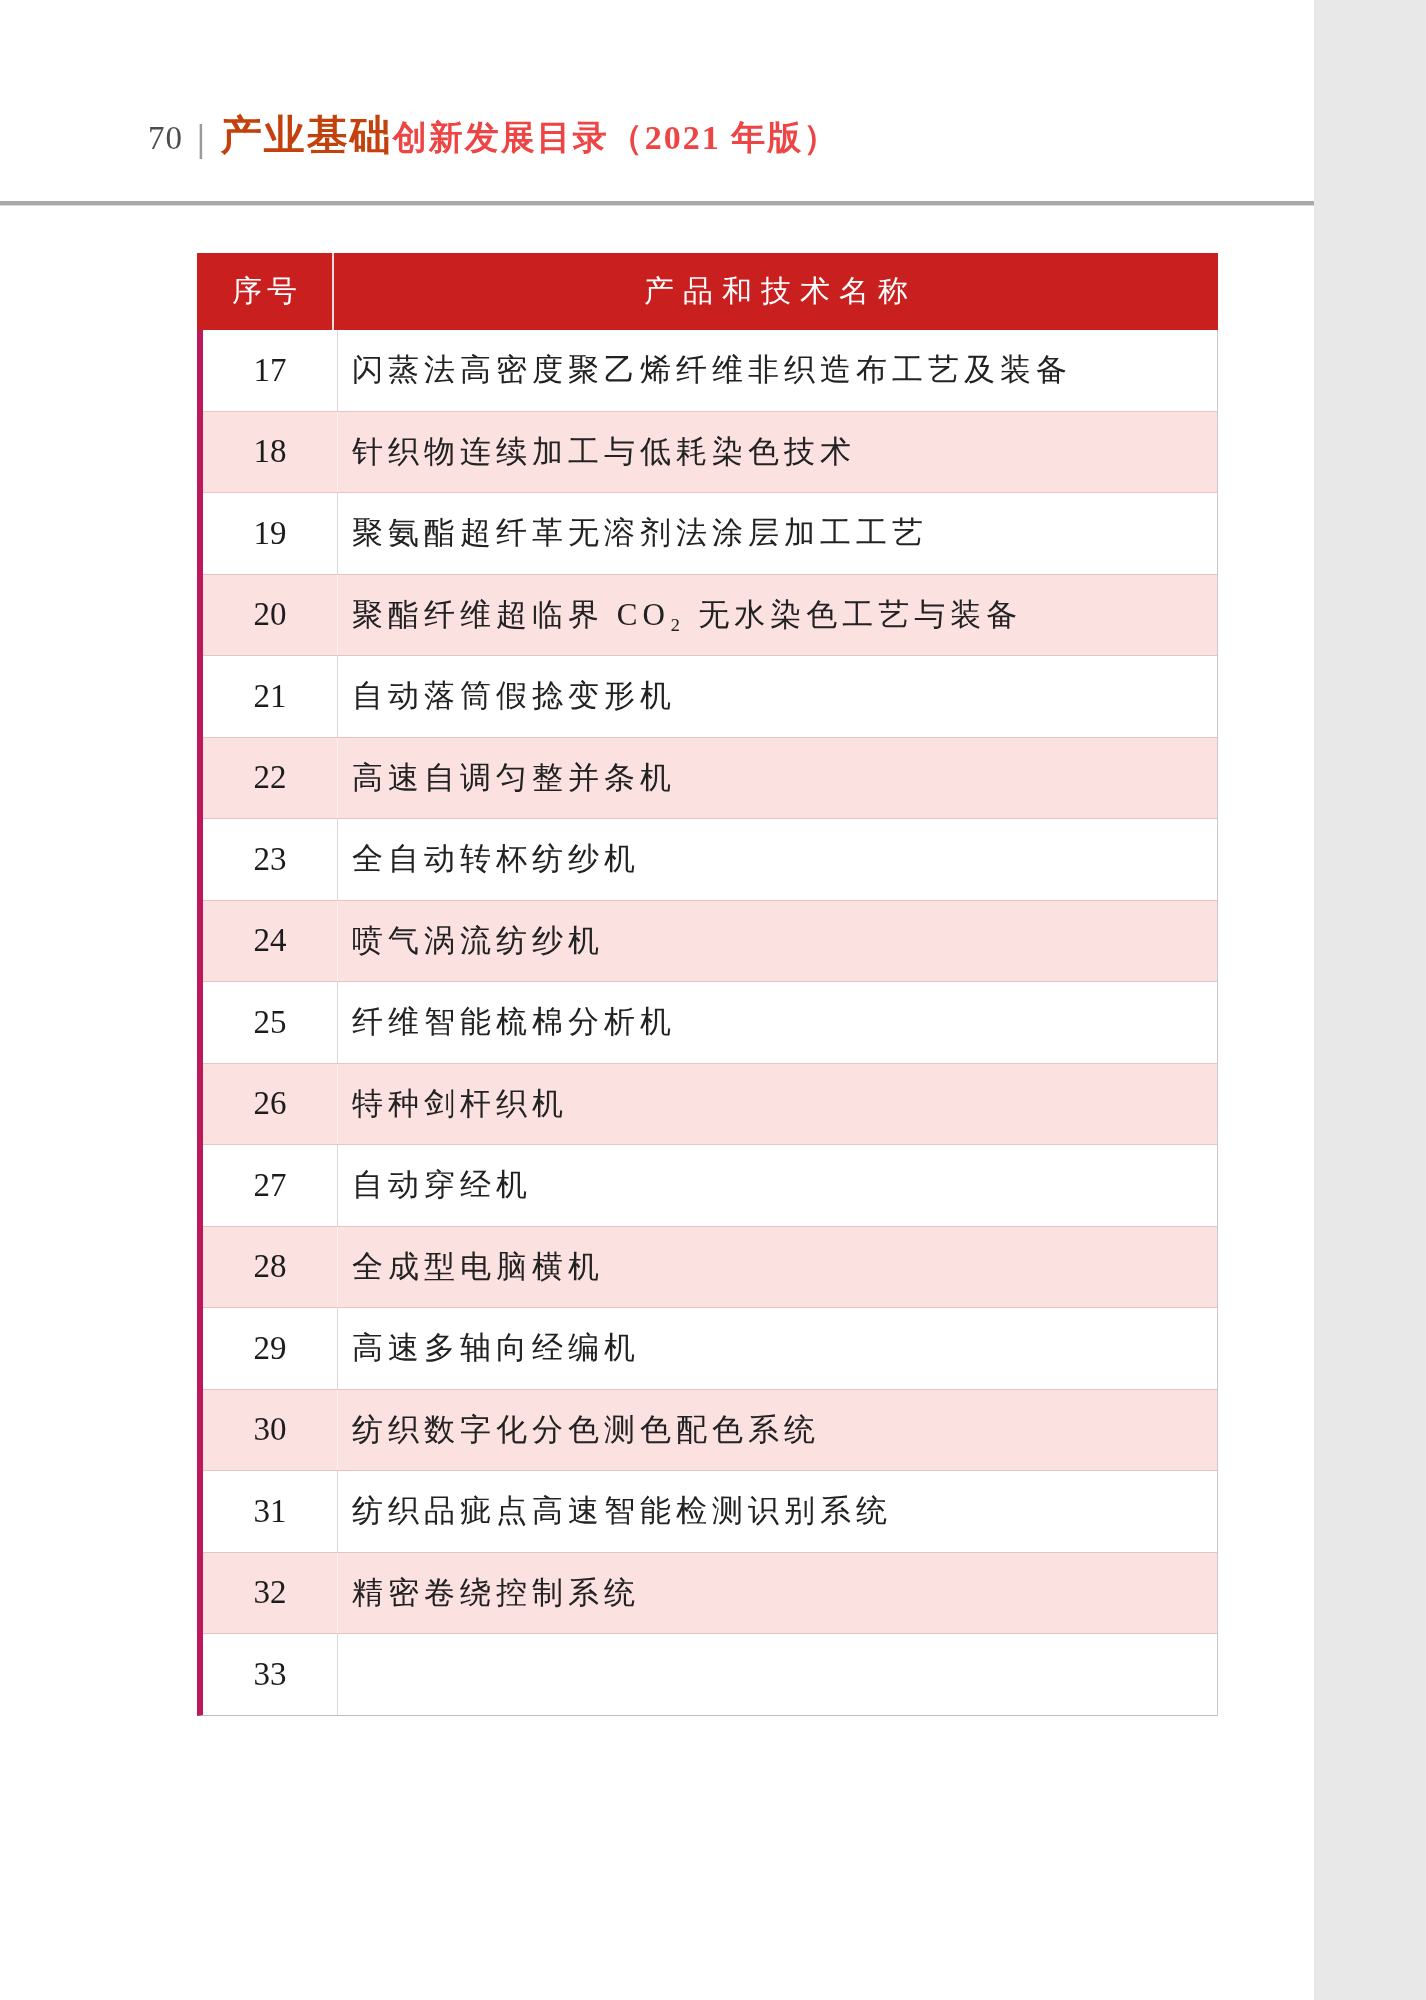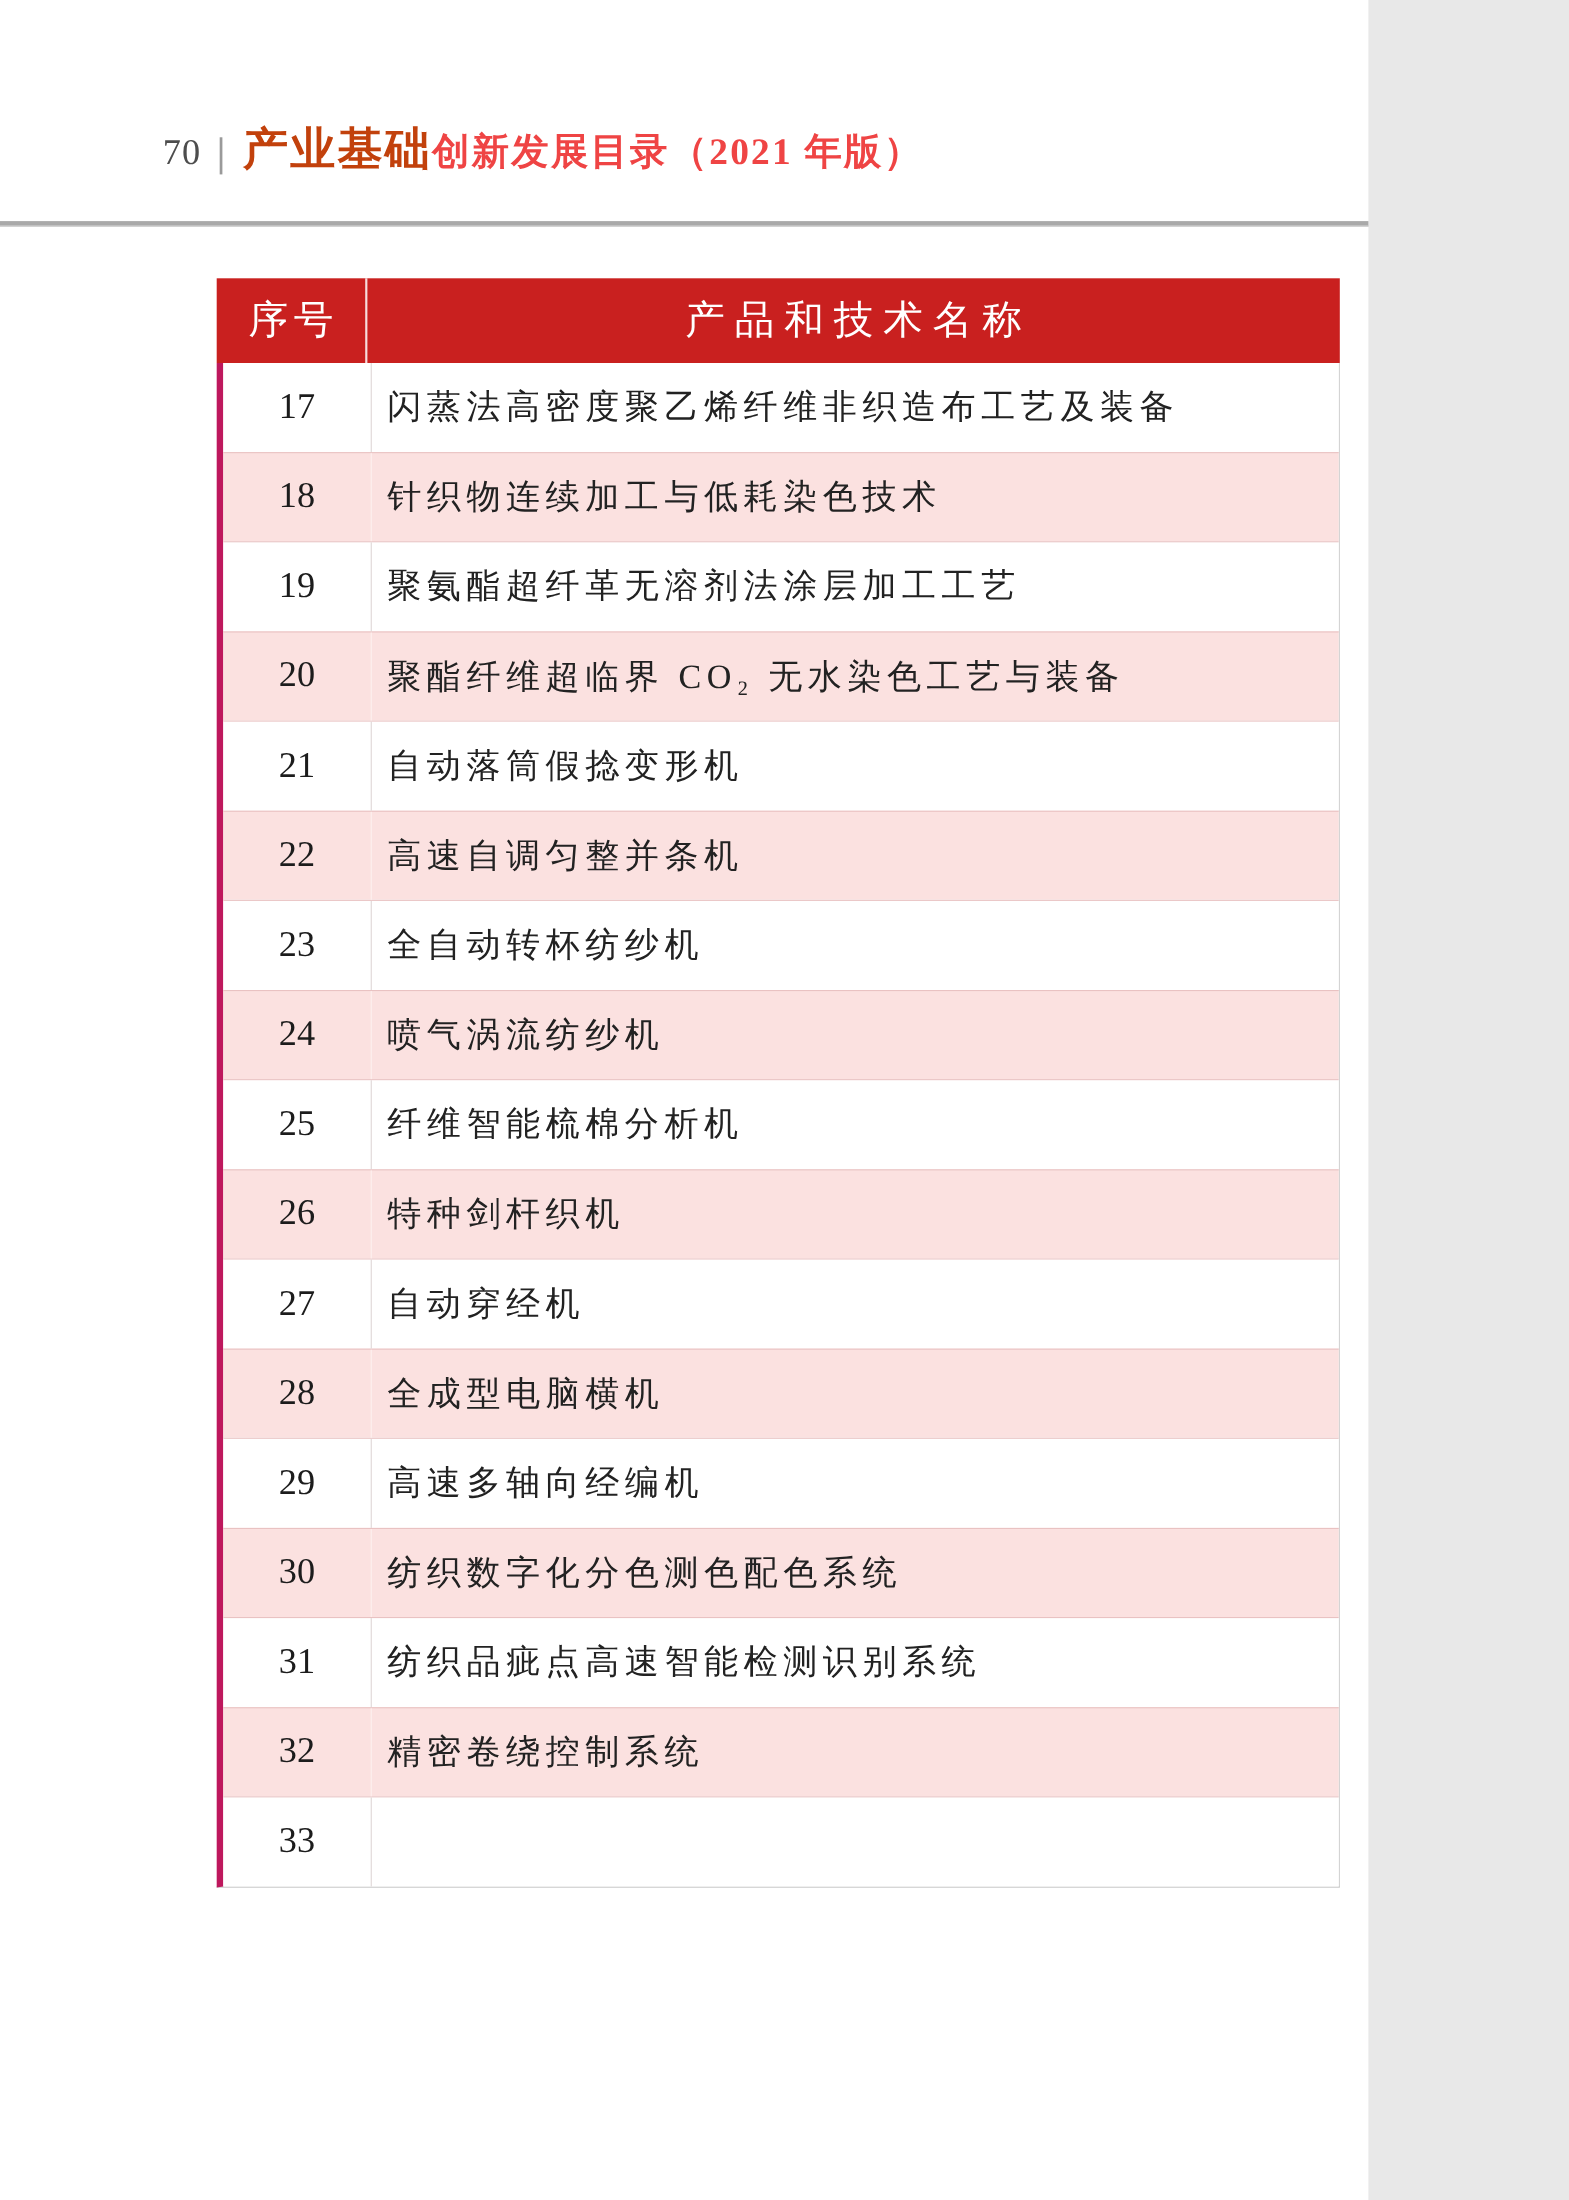--- a/index.html
+++ b/index.html
@@ -1,22 +1,21 @@
 <!DOCTYPE html>
 <html><head>
 <meta charset="utf-8">
 <style>
   html,body{margin:0;padding:0;background:#e8e8e8;}
   .page{
     position:relative;
-    width:1216px;height:2000px;
+    width:1314px;height:2000px;
     background:#ffffff;
     overflow:hidden;
     font-family:"Liberation Serif","DejaVu Serif",serif;
-    padding-left:28px;
   }
 
   
   .page-header{
     position:absolute;left:148px;top:108px;
     display:flex;align-items:baseline;white-space:nowrap;
   }
   .page-number{
     font-size:33px;color:#4d4d4d;letter-spacing:1px;
   }
@@ -40,21 +39,21 @@
   .catalog-table{
     position:absolute;left:197px;top:253px;width:1021px;
   }
   .thead{
     display:flex;height:77px;
     background:#c9201f;
     color:#ffffff;
   }
   .th{
     display:flex;align-items:center;justify-content:center;
-    font-size:36px;
+    font-size:30px;
   }
   .th-index{
     width:135px;flex:0 0 135px;
     border-right:2px solid rgba(255,255,255,.85);
     letter-spacing:5px;text-indent:5px;
   }
   .th-name{
     flex:1;letter-spacing:9px;text-indent:9px;
   }
 

